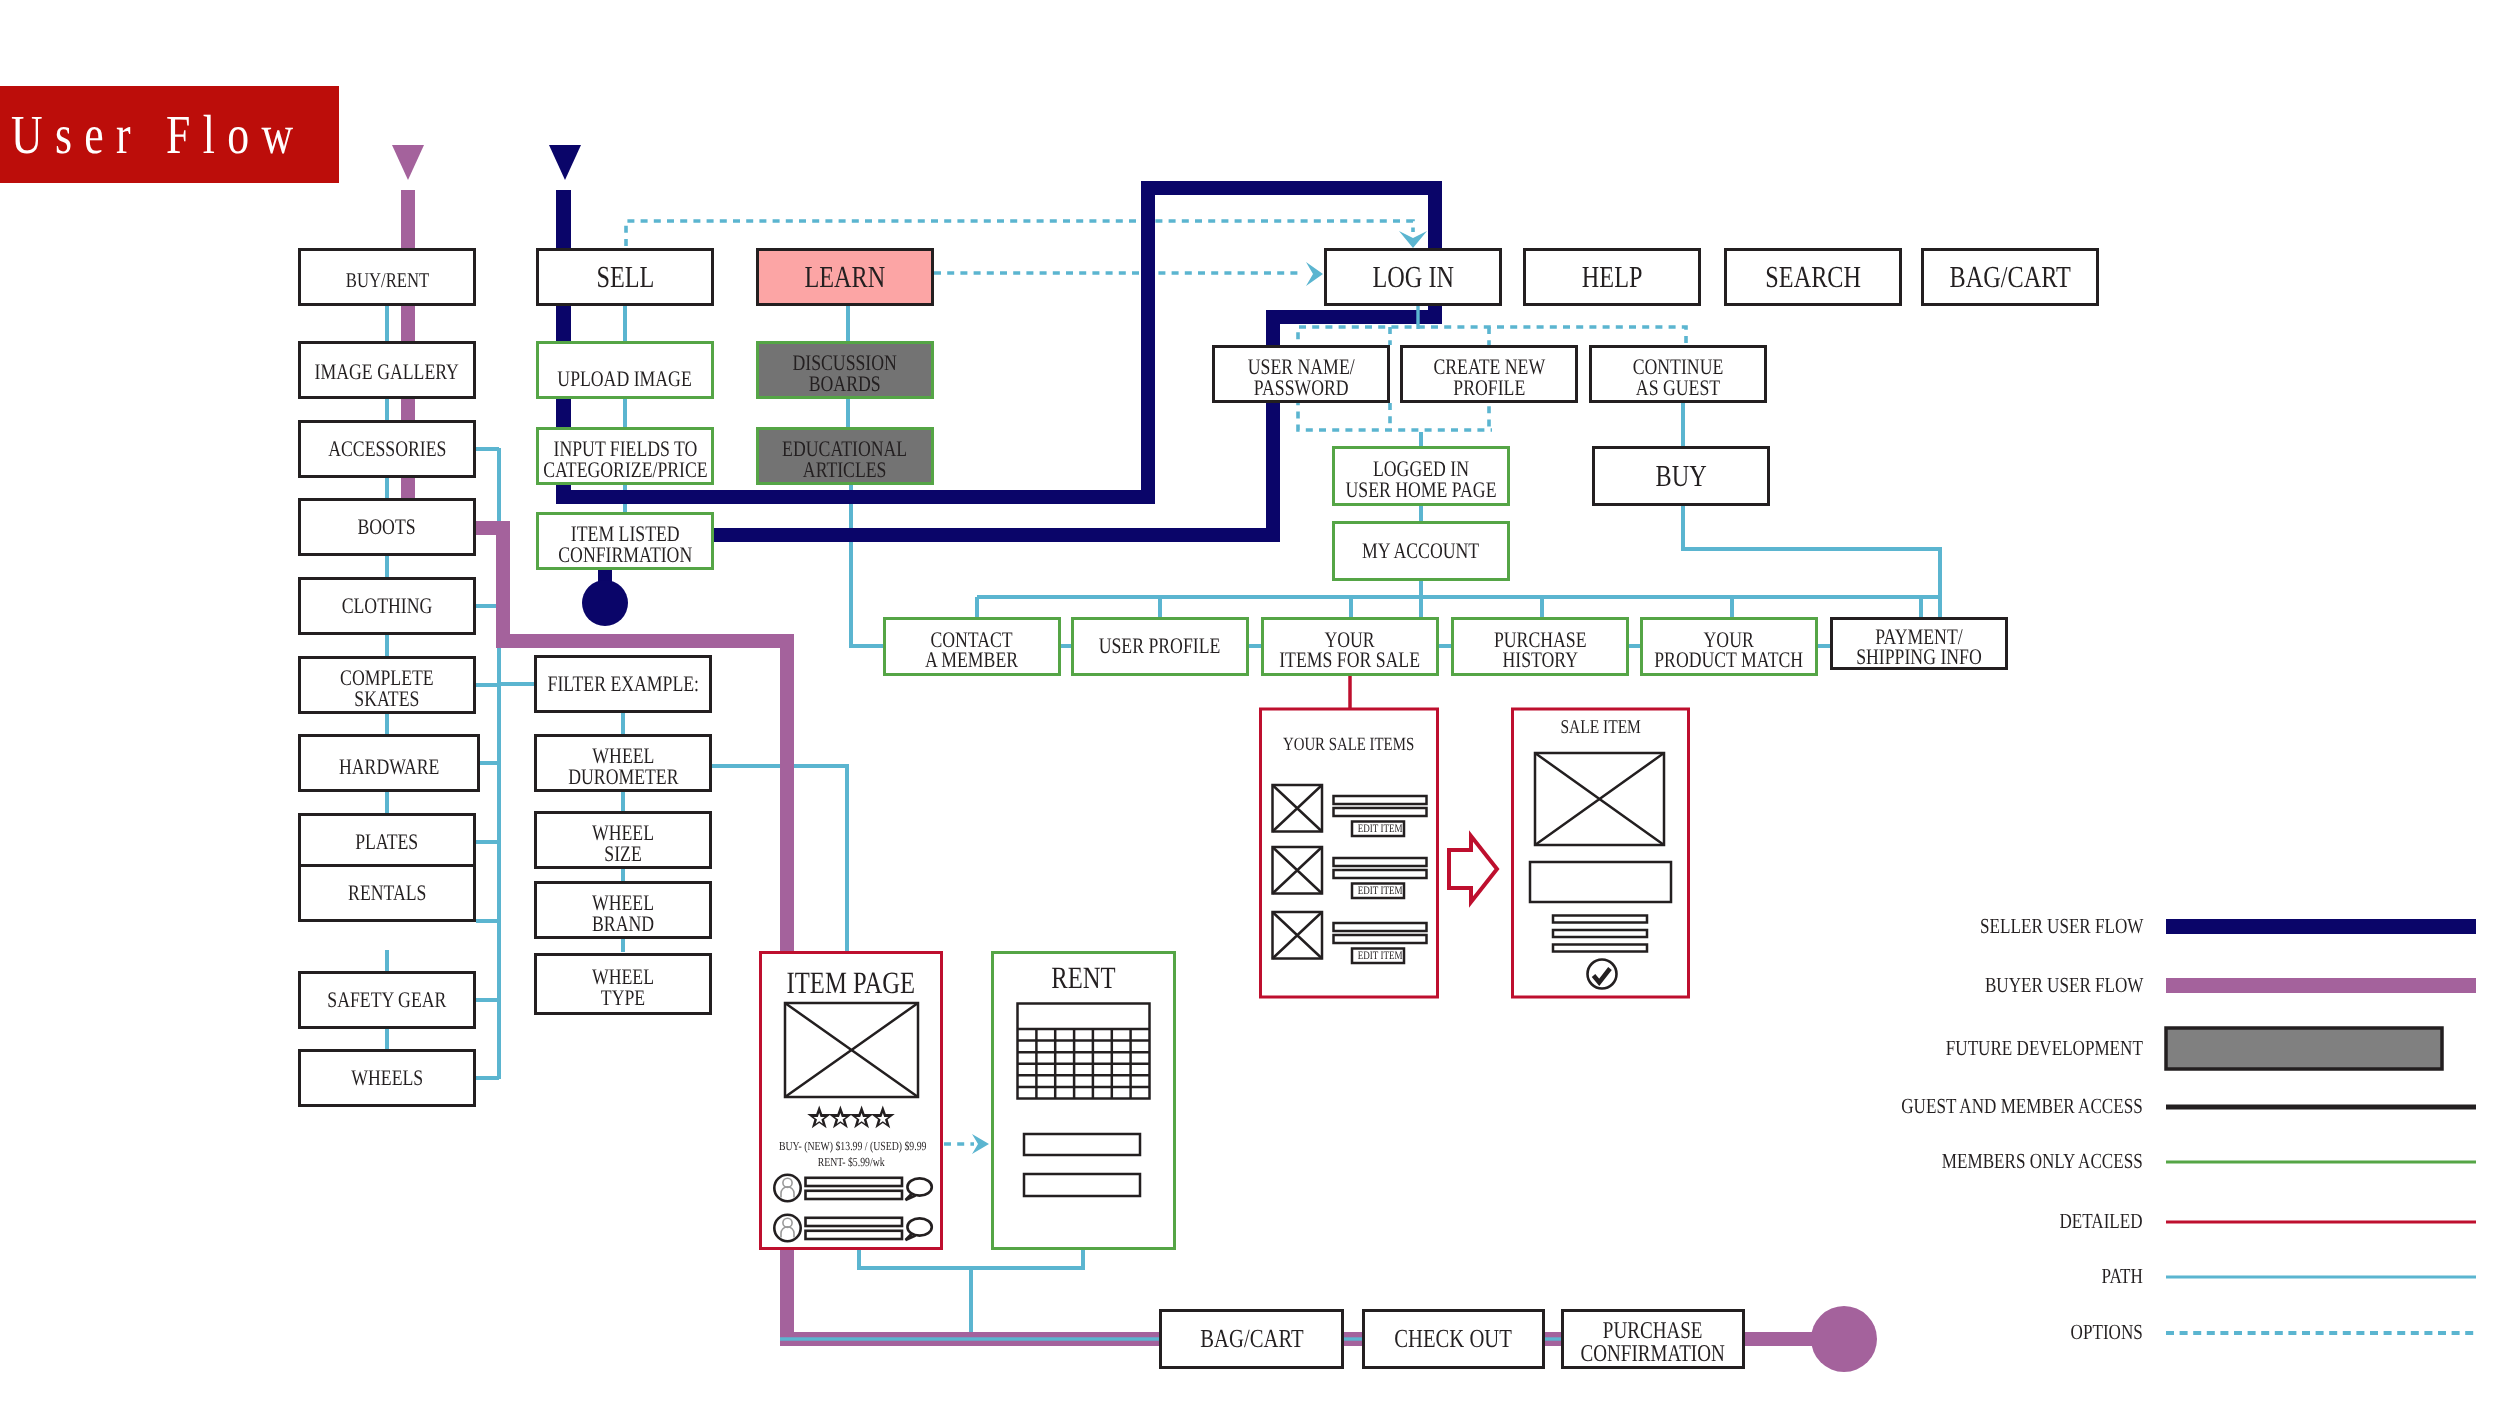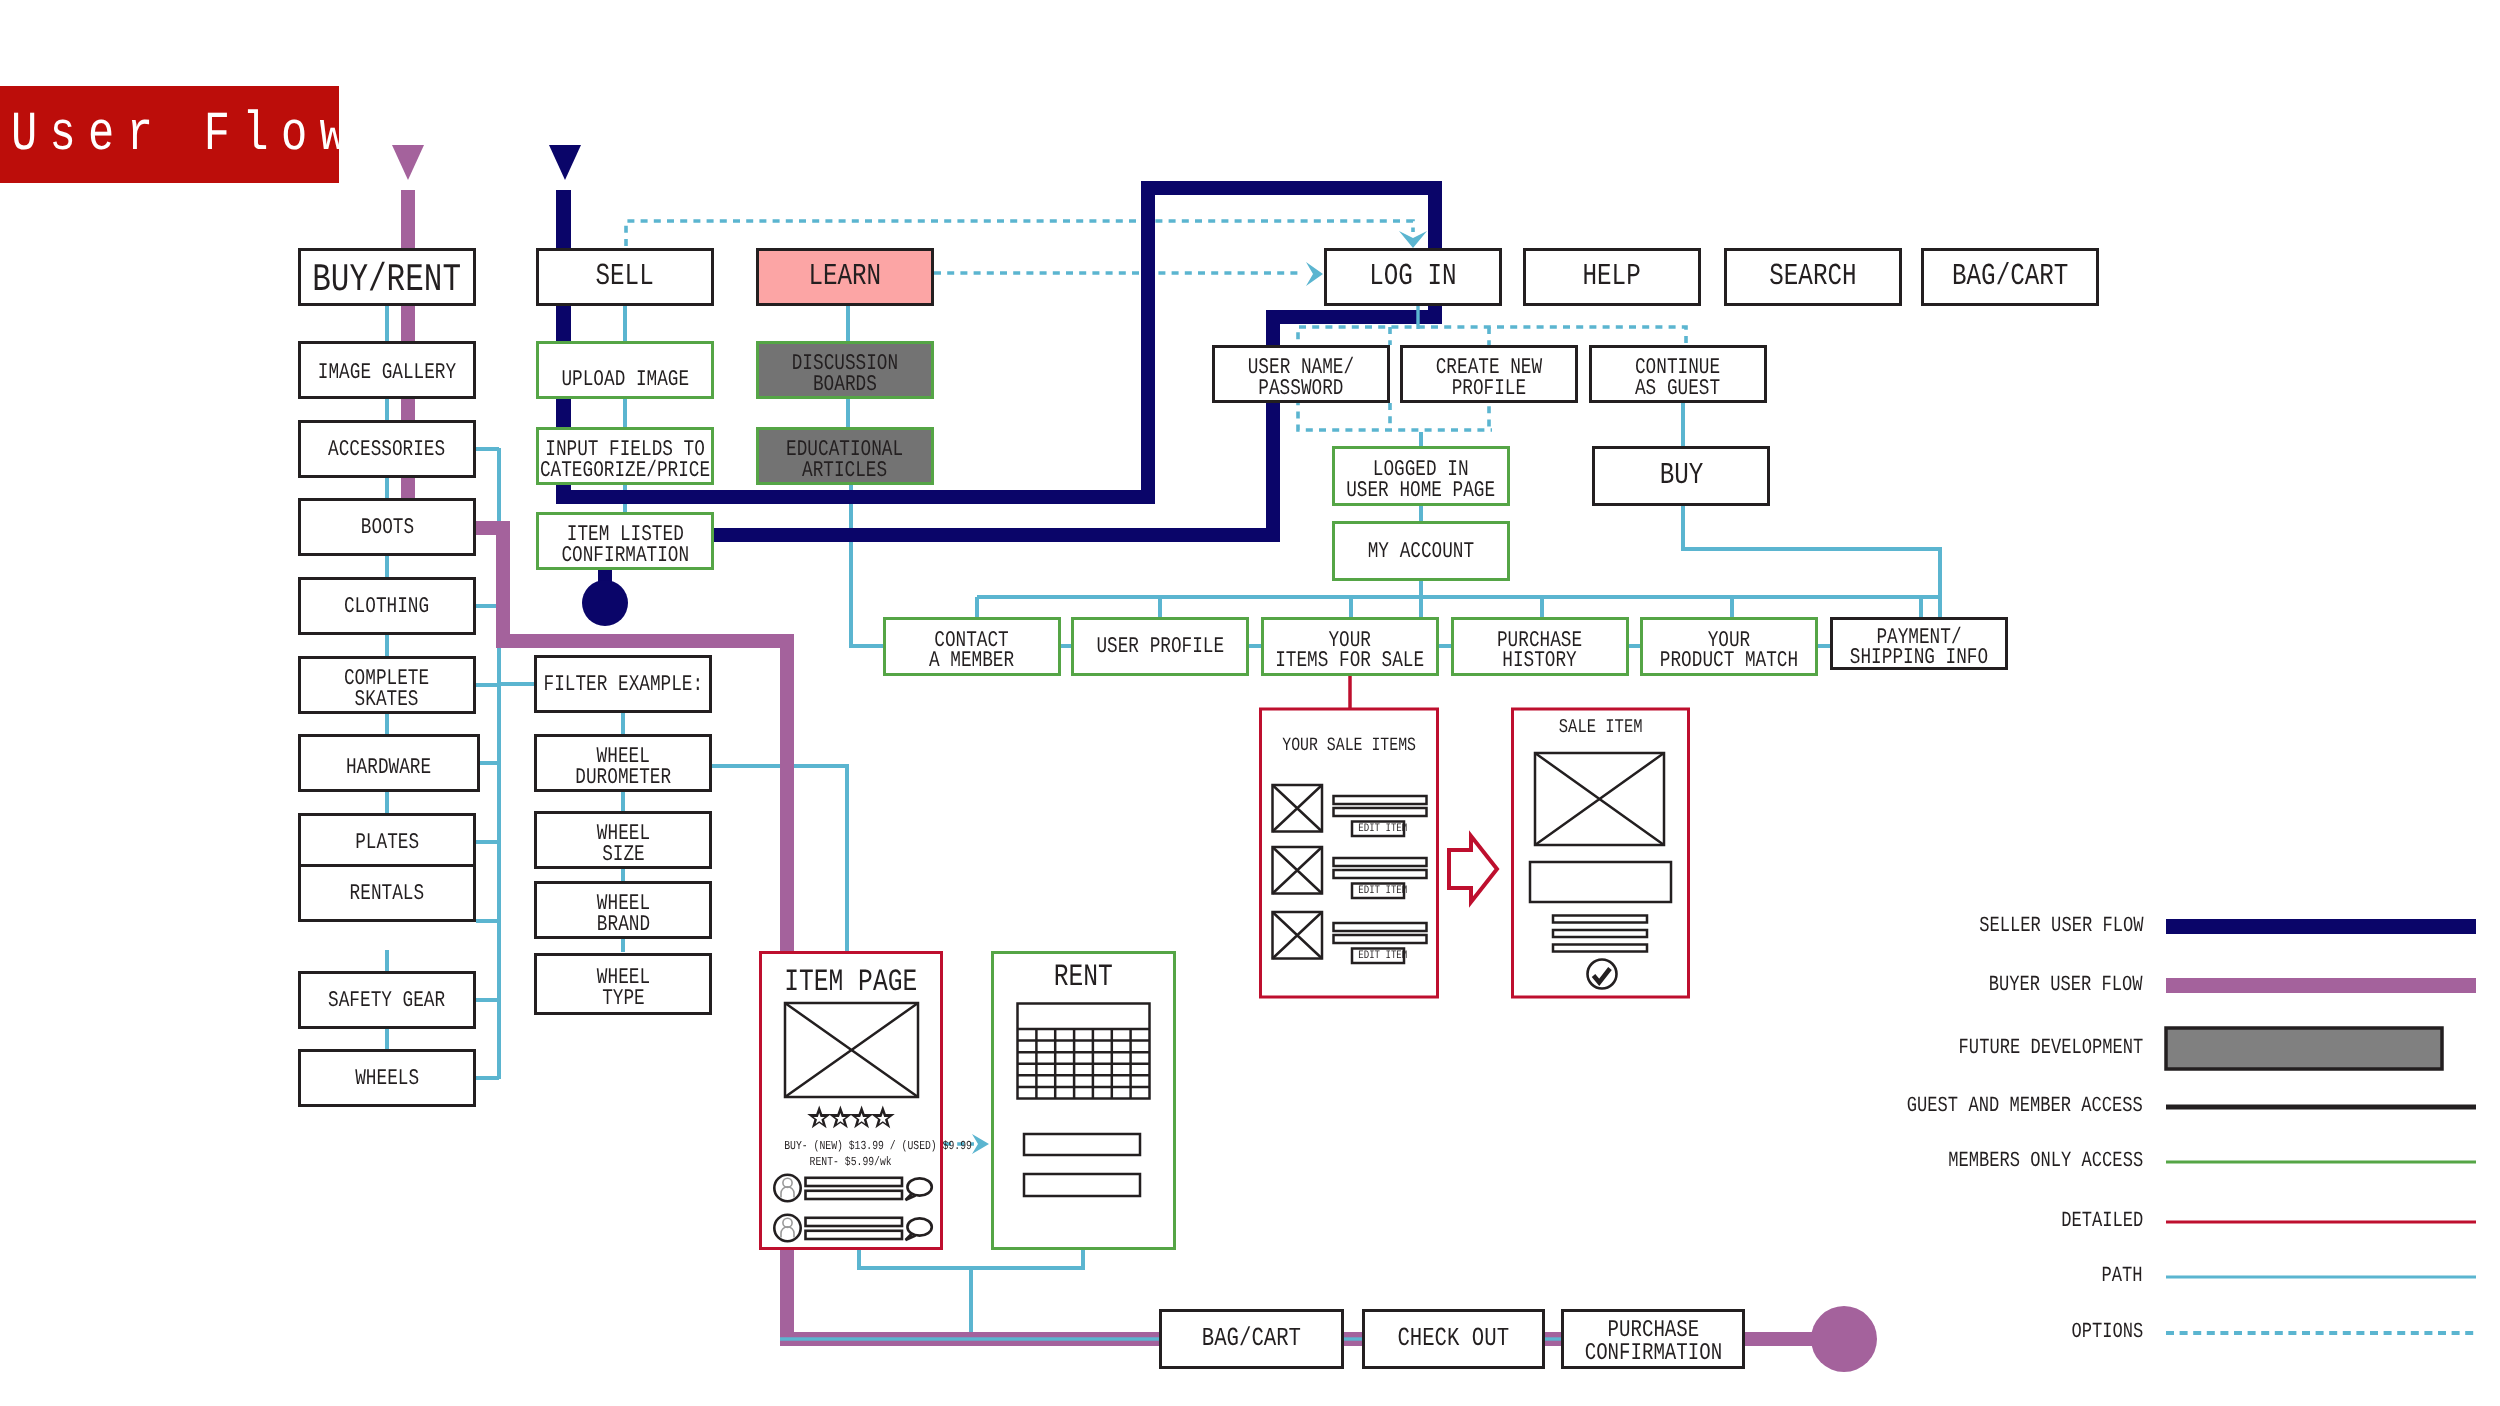--- a/index.html
+++ b/index.html
@@ -1,17 +1,17 @@
 <!DOCTYPE html>
 <html><head>
 <meta charset="utf-8">
 <style>
   html,body{margin:0;padding:0;background:#fff;}
   #page{position:relative;width:2500px;height:1406px;background:#fff;overflow:hidden;
-        font-family:Liberation Mono, monospace;-webkit-font-smoothing:antialiased;
+        font-family:Liberation Serif, serif;-webkit-font-smoothing:antialiased;
         text-rendering:geometricPrecision;}
   svg#wires{position:absolute;left:0;top:0;width:2500px;height:1406px;}
   .box{position:absolute;box-sizing:border-box;display:flex;align-items:center;
        justify-content:center;text-align:center;background:#fff;color:#231F20;
        line-height:0.92;white-space:pre;overflow:visible;}
   .box > span{display:block;transform:scaleX(0.795);transform-origin:center center;}
   .b-black{border:3px solid #231F20;}
   .b-green{border:3px solid #55A546;}
   .b-gray{border:3px solid #55A546;background:#737373;}
   .b-gray-k{border:3px solid #231F20;background:#fca5a5;}
@@ -237,21 +237,21 @@
 <path d="M2166 1107 H2476" stroke="#231F20" stroke-width="5" fill="none"></path>
 <path d="M2166 1162 H2476" stroke="#55A546" stroke-width="3.2" fill="none"></path>
 <path d="M2166 1222 H2476" stroke="#BE0F2E" stroke-width="3.2" fill="none"></path>
 <path d="M2166 1277 H2476" stroke="#5BB5D0" stroke-width="3.2" fill="none"></path>
 <path d="M2166 1333 H2476" stroke="#5BB5D0" stroke-width="4" fill="none" stroke-dasharray="8 5.6"></path>
 </g>
 </svg>
 <div class="banner" style="left:-10px;top:86px;width:349px;height:97px;">
       <span style="font-size:55px;letter-spacing:15.5px;margin-left:21px;display:inline-block;transform:scaleX(0.795);transform-origin:left center;">User Flow</span>
     </div>
-<div class="box b-black" style="left:298px;top:248px;width:178px;height:58px;font-size:39px;border-width:3px;padding-top:8px"><span>BUY/RENT</span></div>
+<div class="box b-black" style="left:298px;top:248px;width:178px;height:58px;font-size:21px;border-width:3px;padding-top:8px"><span>BUY/RENT</span></div>
 <div class="box b-black" style="left:536px;top:248px;width:178px;height:58px;font-size:30.5px;border-width:3px;padding-top:0px"><span>SELL</span></div>
 <div class="box b-gray-k" style="left:756px;top:248px;width:178px;height:58px;font-size:30.5px;border-width:3px;padding-top:0px"><span>LEARN</span></div>
 <div class="box b-black" style="left:1324px;top:248px;width:178px;height:58px;font-size:30.5px;border-width:3px;padding-top:0px"><span>LOG IN</span></div>
 <div class="box b-black" style="left:1523px;top:248px;width:178px;height:58px;font-size:30.5px;border-width:3px;padding-top:0px"><span>HELP</span></div>
 <div class="box b-black" style="left:1724px;top:248px;width:178px;height:58px;font-size:30.5px;border-width:3px;padding-top:0px"><span>SEARCH</span></div>
 <div class="box b-black" style="left:1921px;top:248px;width:178px;height:58px;font-size:30.5px;border-width:3px;padding-top:0px"><span>BAG/CART</span></div>
 <div class="box b-black" style="left:298px;top:341px;width:178px;height:58px;font-size:22.3px;border-width:3px;padding-top:4px"><span>IMAGE GALLERY</span></div>
 <div class="box b-black" style="left:298px;top:420px;width:178px;height:58px;font-size:22.3px;border-width:3px;padding-top:0px"><span>ACCESSORIES</span></div>
 <div class="box b-black" style="left:298px;top:498px;width:178px;height:58px;font-size:22.3px;border-width:3px;padding-top:0px"><span>BOOTS</span></div>
 <div class="box b-black" style="left:298px;top:577px;width:178px;height:58px;font-size:22.3px;border-width:3px;padding-top:0px"><span>CLOTHING</span></div>

